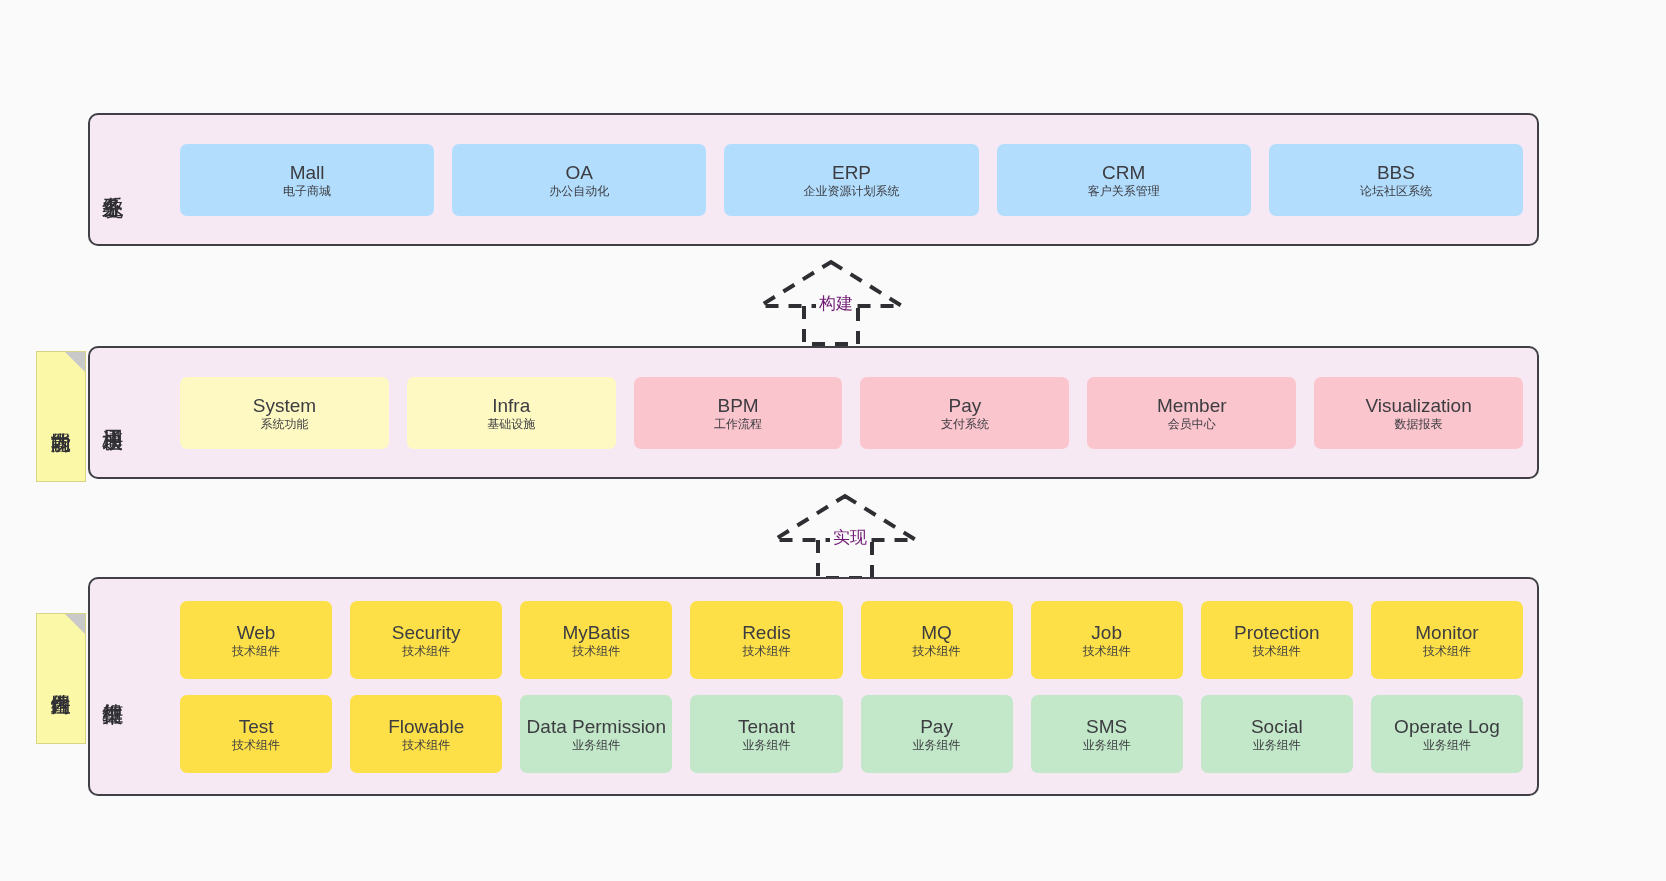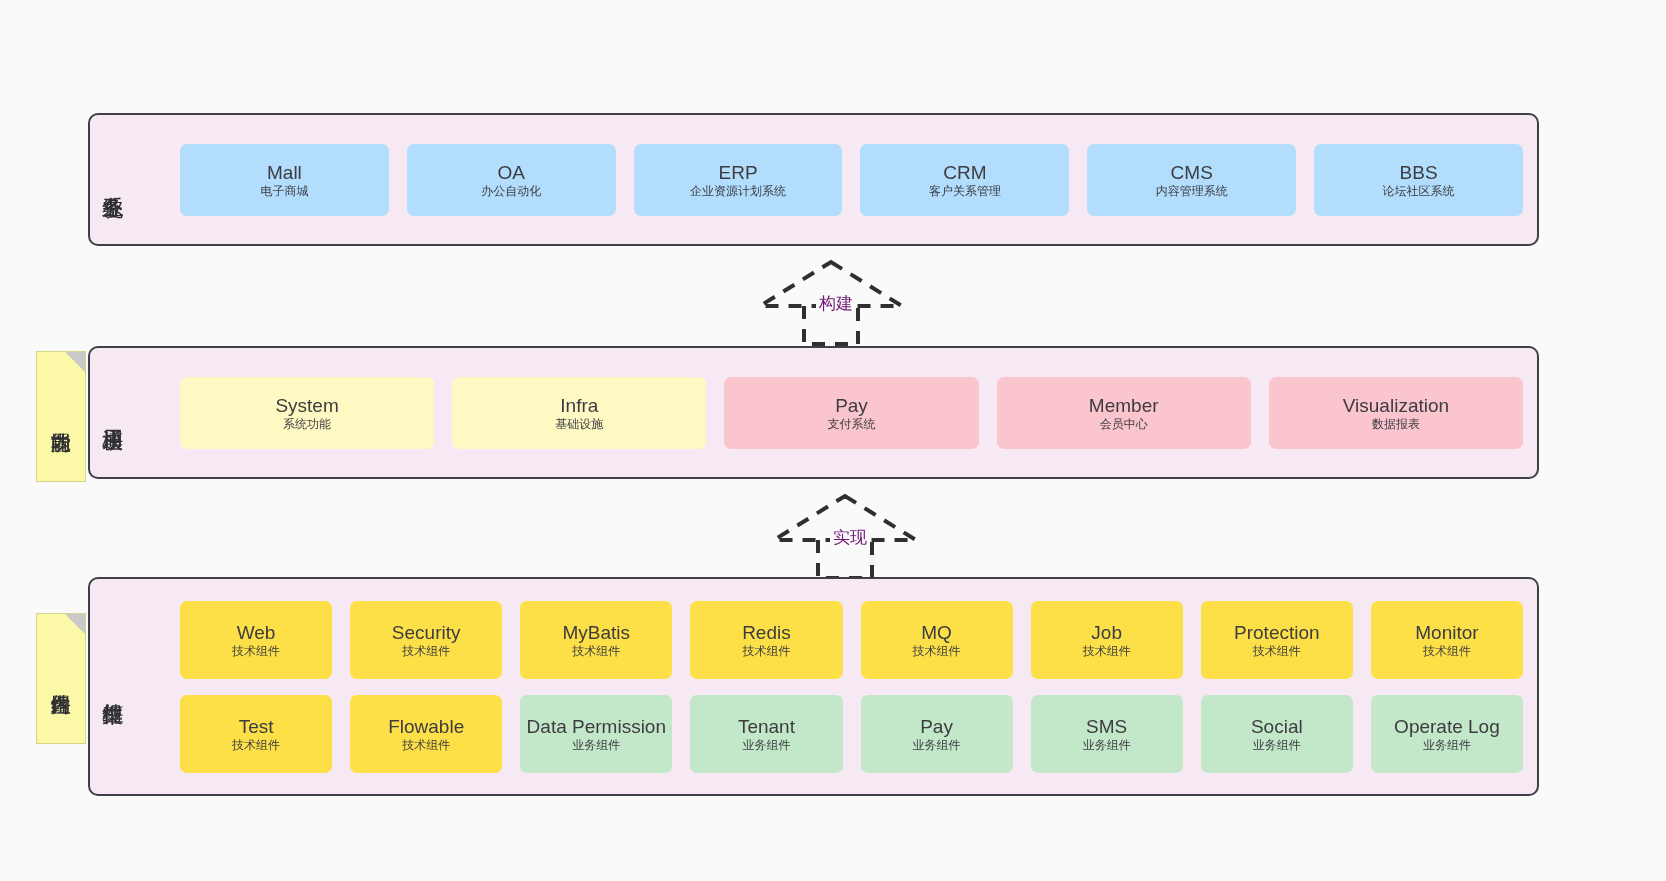--- a/index.html
+++ b/index.html
@@ -173,24 +173,20 @@
         <div class="card c-blue">
           <span class="t1">ERP</span>
           <span class="t2">企业资源计划系统</span>
         </div>
 
         <div class="card c-blue">
           <span class="t1">CRM</span>
           <span class="t2">客户关系管理</span>
         </div>
 
-        <div class="card c-blue">
-          <span class="t1">CMS</span>
-          <span class="t2">内容管理系统</span>
-        </div>
 
         <div class="card c-blue">
           <span class="t1">BBS</span>
           <span class="t2">论坛社区系统</span>
         </div>
 
       </div>
     </div>
   </div>
 
@@ -216,20 +212,24 @@
         <div class="card c-red">
           <span class="t1">System</span>
           <span class="t2">系统功能</span>
         </div>
 
         <div class="card c-red">
           <span class="t1">Infra</span>
           <span class="t2">基础设施</span>
         </div>
 
+        <div class="card c-pink">
+          <span class="t1">BPM</span>
+          <span class="t2">工作流程</span>
+        </div>
 
         <div class="card c-pink">
           <span class="t1">Pay</span>
           <span class="t2">支付系统</span>
         </div>
 
         <div class="card c-pink">
           <span class="t1">Member</span>
           <span class="t2">会员中心</span>
         </div>

